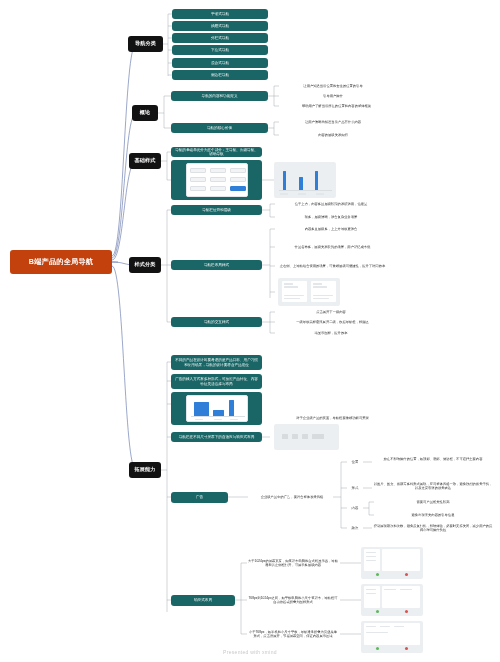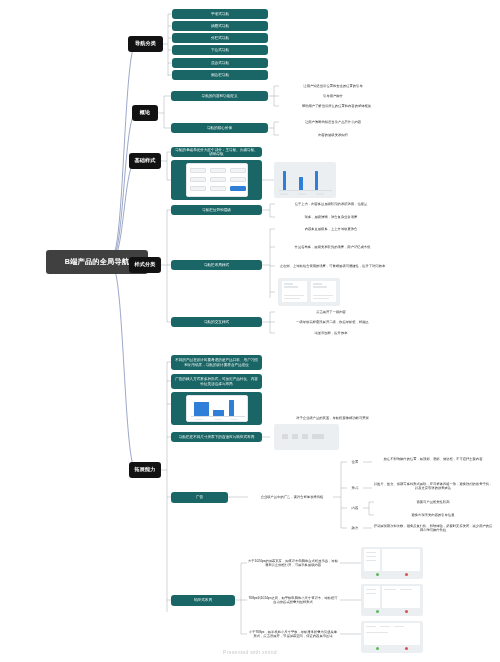--- a/index.html
+++ b/index.html
@@ -26,27 +26,26 @@
     align-items: center;
     justify-content: center;
     text-align: center;
     line-height: 1.15;
     color: #ffffff;
     border-radius: 3px;
     padding: 1px 3px;
     overflow: hidden;
   }
   .root {
-    background: #404040;
+    background: #c2410c;
     color: #ffffff;
     font-size: 7.2px;
     font-weight: bold;
     border-radius: 3px;
     letter-spacing: .2px;
-    margin-left: 36px;
   }
   .branch {
     background: #121212;
     color: #ffffff;
     font-size: 5.1px;
     font-weight: bold;
     border-radius: 3px;
     letter-spacing: .1px;
   }
   .teal {

